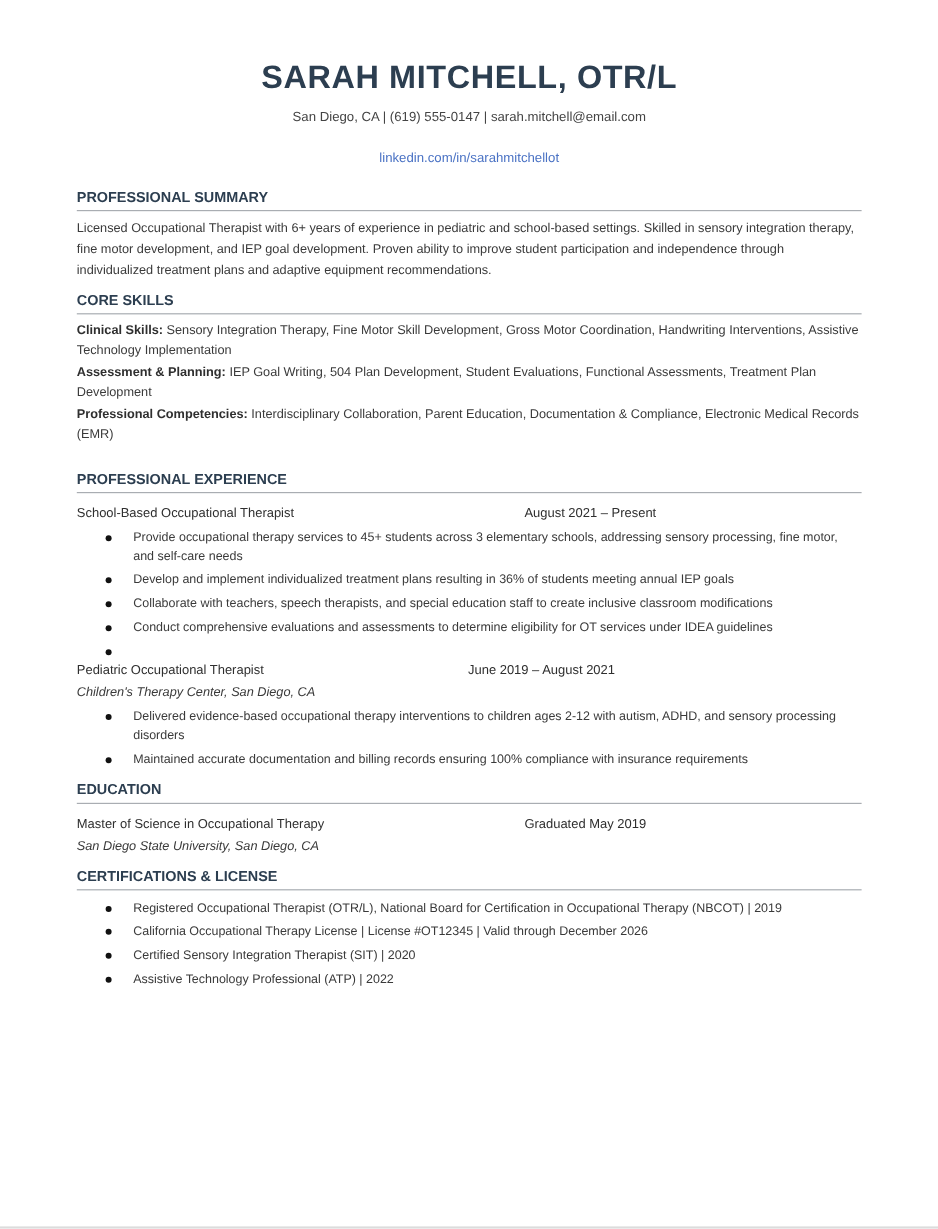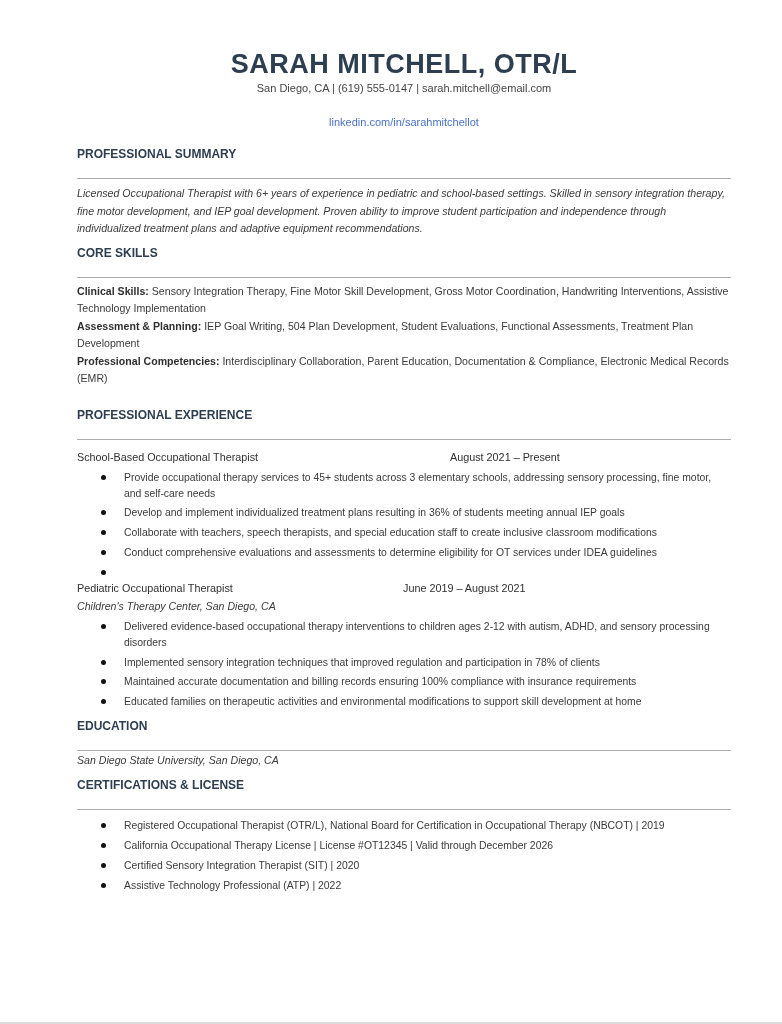--- a/index.html
+++ b/index.html
@@ -8,68 +8,68 @@
       background: #ffffff;
       overflow: hidden;
     }
     body {
       font-family: "Liberation Sans", "DejaVu Sans", sans-serif;
       color: #3a3a3a;
       position: relative;
     }
     .page {
       position: absolute;
-      left: 77px;
+      left: 64px;
       top: 0;
       width: 654px;
     }
     .name {
       margin-top: 48px;
       text-align: center;
       font-size: 27px;
       font-weight: bold;
       color: #2c3e50;
       letter-spacing: 0.5px;
       line-height: 32px;
     }
     .contact {
+      margin-top: 10px;
       text-align: center;
       font-size: 11px;
       color: #444;
       line-height: 16px;
     }
     .linkedin {
       margin-top: 18px;
       text-align: center;
       font-size: 11px;
       color: #4a72c4;
       line-height: 16px;
       text-decoration: none;
       display: block;
     }
     .section-title {
       font-size: 12px;
       font-weight: bold;
       color: #2c3e50;
       line-height: 16px;
-      padding-bottom: 16px;
+      padding-bottom: 3px;
       border-bottom: 1.5px solid #a9adb2;
     }
     .sec-summary { margin-top: 16px; }
     .sec-skills { margin-top: 7px; }
     .sec-exp { margin-top: 19px; }
     .sec-edu { margin-top: 8px; }
     .sec-cert { margin-top: 8px; }
 
     .para {
       font-size: 10.6px;
       line-height: 17.5px;
       color: #3a3a3a;
       margin-top: 6px;
-      font-style: italic;
     }
     .skill-line {
       font-size: 10.6px;
       line-height: 17.5px;
       color: #3a3a3a;
     }
     .skills-block { margin-top: 5px; }
     .skill-label { font-weight: bold; color: #2f2f2f; }
 
     .job-head {
@@ -161,27 +161,29 @@
   </div>
 
   <div>
     <div class="job-head" style="margin-top:18px;">
       <span>Pediatric Occupational Therapist</span>
       <span class="date" style="left:326px;">June 2019 – August 2021</span>
     </div>
     <div class="org">Children's Therapy Center, San Diego, CA</div>
     <ul class="bullets">
       <li><span class="dot"></span><span>Delivered evidence-based occupational therapy interventions to children ages 2-12 with autism, ADHD, and sensory processing disorders</span></li>
-      <li><span class="dot"></span><span>Implemented sensory integration techniques that improved regulation and participation in 78% of clients</span></li>
       <li><span class="dot"></span><span>Maintained accurate documentation and billing records ensuring 100% compliance with insurance requirements</span></li>
-      <li><span class="dot"></span><span>Educated families on therapeutic activities and environmental modifications to support skill development at home</span></li>
     </ul>
   </div>
 
   <div class="section-title sec-edu">EDUCATION</div>
+  <div class="job-head">
+    <span>Master of Science in Occupational Therapy</span>
+    <span class="date" style="left:373px;">Graduated May 2019</span>
+  </div>
   <div class="org">San Diego State University, San Diego, CA</div>
 
   <div class="section-title sec-cert">CERTIFICATIONS &amp; LICENSE</div>
   <ul class="bullets" style="margin-top:8px;">
     <li><span class="dot"></span><span>Registered Occupational Therapist (OTR/L), National Board for Certification in Occupational Therapy (NBCOT) | 2019</span></li>
     <li><span class="dot"></span><span>California Occupational Therapy License | License #OT12345 | Valid through December 2026</span></li>
     <li><span class="dot"></span><span>Certified Sensory Integration Therapist (SIT) | 2020</span></li>
     <li><span class="dot"></span><span>Assistive Technology Professional (ATP) | 2022</span></li>
   </ul>
 </div>

